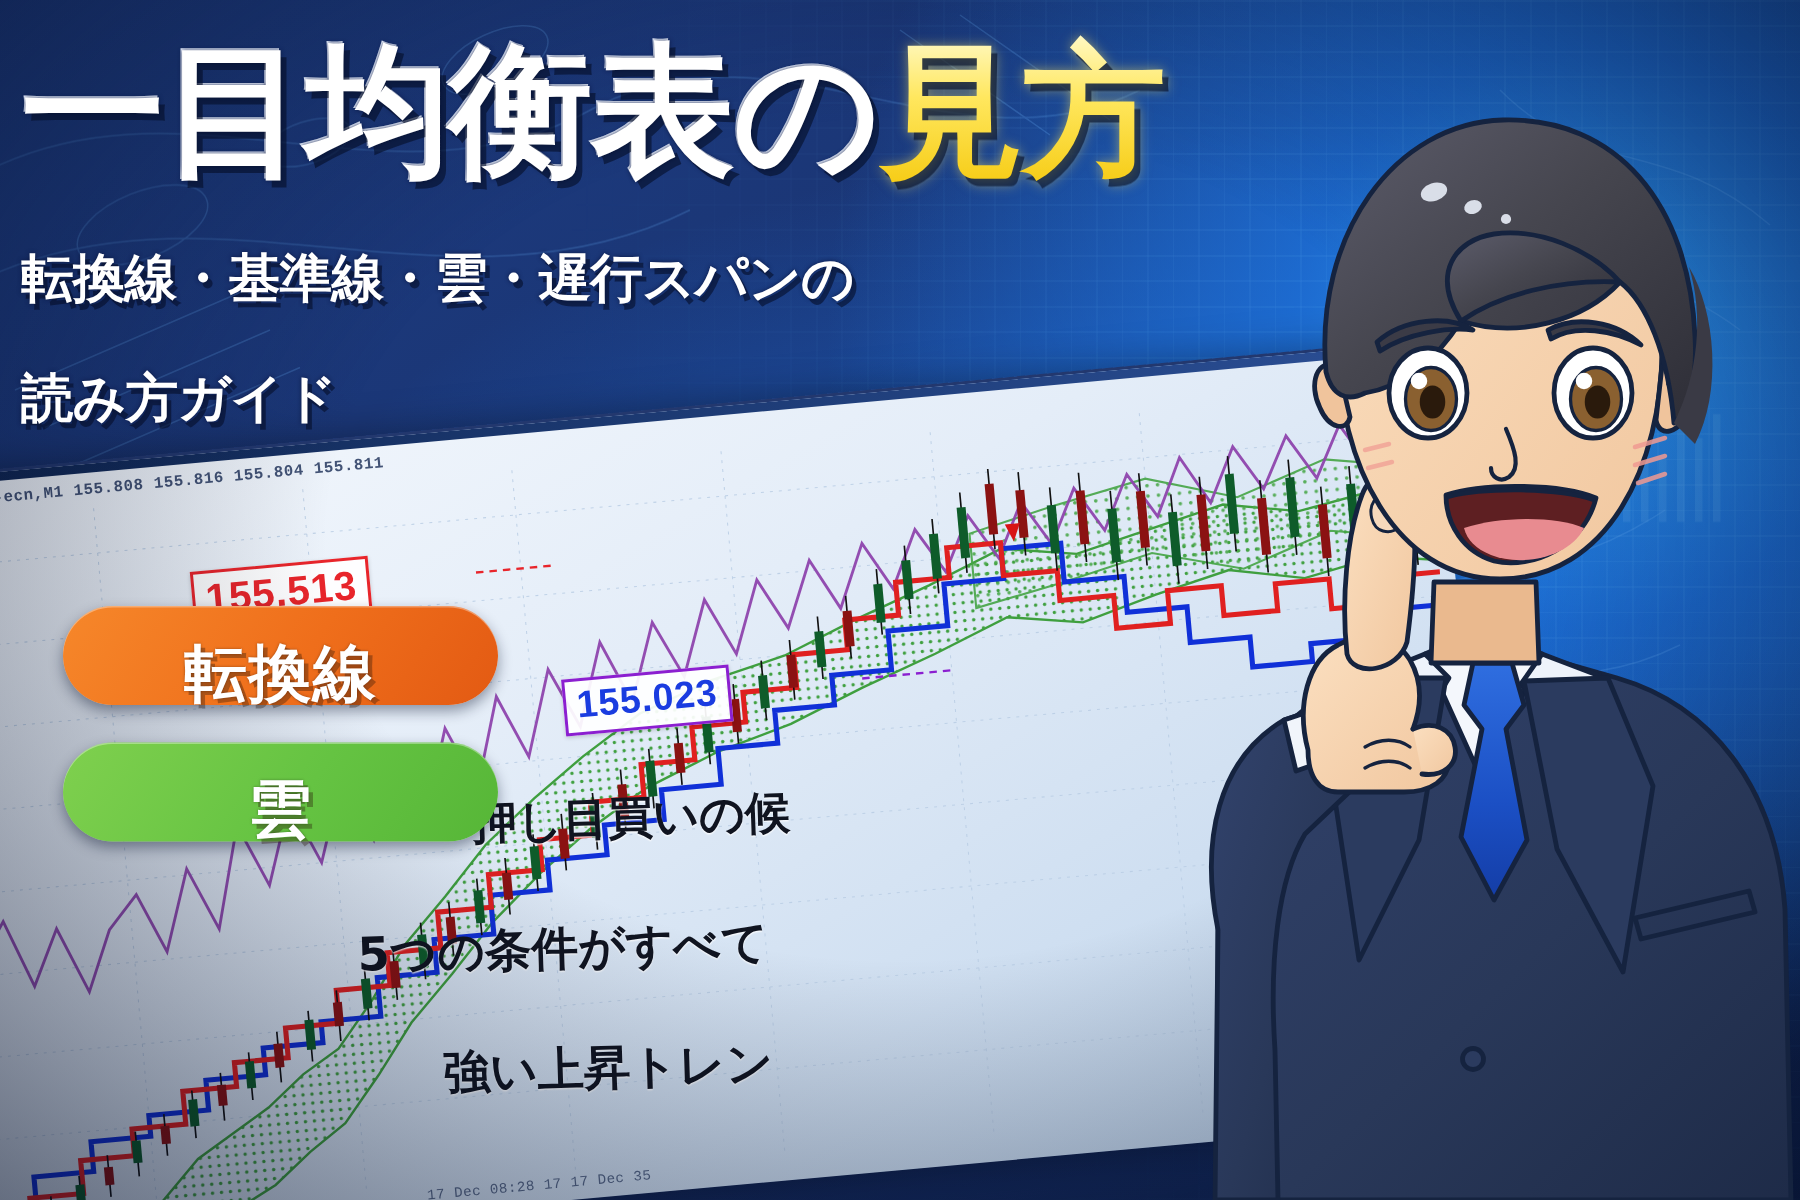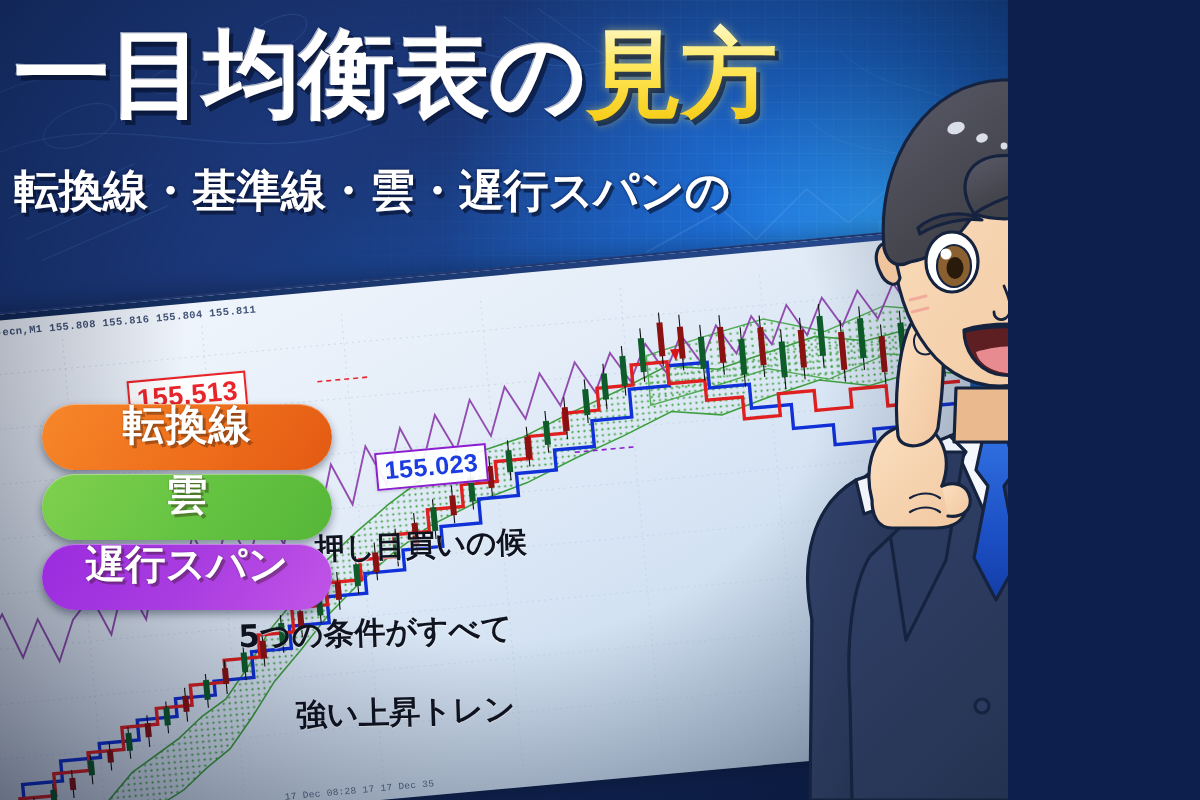--- a/index.html
+++ b/index.html
@@ -1,19 +1,19 @@
 <!DOCTYPE html>
 <html><head>
 <meta charset="utf-8">
 <style>
   * { margin:0; padding:0; box-sizing:border-box; }
   html,body { width:1200px; height:800px; overflow:hidden; background:#0c1f4d; }
   body { font-family:"Liberation Sans","DejaVu Sans",sans-serif; }
 
-  #stage { position:relative; width:1008px; height:800px; overflow:hidden; }
+  #stage { position:relative; width:1200px; height:800px; overflow:hidden; }
 
   
   .bg-base{
     position:absolute; inset:0;
     background:
       radial-gradient(circle at 88% 28%, #2f9ffa 0%, rgba(30,120,230,.75) 16%, rgba(20,70,170,0) 42%),
       radial-gradient(ellipse at 72% 50%, #1d63c8 0%, rgba(22,70,160,0) 55%),
       linear-gradient(150deg,#1f3f86 0%,#1a3574 35%,#152c64 62%,#102450 100%);
   }
   .bg-grid{
@@ -90,32 +90,32 @@
       -1px -1px 0 #e9f1ff;
   }
   .title .y{
     background:linear-gradient(180deg,#fffbd0 0%,#ffe75e 42%,#f5c90d 100%);
     -webkit-background-clip:text; background-clip:text; color:transparent;
     filter:drop-shadow(4px 5px 0 rgba(5,14,40,.62)) drop-shadow(0 0 4px rgba(255,230,90,.5));
   }
   .sub{
     position:absolute; left:14px; width:860px;
     font-family:"DejaVu Sans",sans-serif; font-weight:700;
-    color:#ffffff; font-size:45px; line-height:1.03; letter-spacing:-.5px;
+    color:#ffffff; font-size:35px; line-height:1.03; letter-spacing:-.5px;
     text-shadow:3px 4px 0 rgba(5,14,40,.60), 0 0 3px rgba(10,20,60,.85);
     white-space:nowrap;
   }
   .sub1{ top:168px; }
   .sub2{ top:248px; }
 
   
   .pills{ position:absolute; left:42px; top:404px; width:290px; }
   .pill{
-    position:relative; height:66px; border-radius:33px; margin-bottom:4px;
-    display:flex; align-items:flex-start; justify-content:center;
+    position:relative; height:66px; border-radius:33px; margin-bottom:25px;
+    display:flex; align-items:flex-end; justify-content:center;
     box-shadow:0 4px 9px rgba(6,16,44,.42), inset 0 1px 0 rgba(255,255,255,.35);
   }
   .pill span{
     font-family:"DejaVu Sans",sans-serif; font-weight:700; color:#fff;
     font-size:42px; line-height:1; letter-spacing:1px;
     text-shadow:3px 3px 0 rgba(40,20,10,.35), 0 0 2px rgba(0,0,0,.35);
   }
   .pill.p4 span{ font-size:40px; letter-spacing:0; }
   .pill.p1{ background:linear-gradient(125deg,#f6872a 0%,#ef6e1b 55%,#e35a13 100%); }
   .pill.p2{ background:linear-gradient(125deg,#2f93f3 0%,#1f7bea 55%,#1566d8 100%); }
@@ -375,30 +375,28 @@
       <div class="cnote" style="left:318px; top:412px; font-size:31px; transform:rotate(3.4deg);">強い上昇トレン</div>
     </div>
   </div>
 
   <div class="bg-vignette"></div>
 
   <div class="title">
     <span class="w">一目均衡表の</span><span class="y">見方</span>
   </div>
   <div class="sub sub1">転換線・基準線・雲・遅行スパンの</div>
+  <div class="sub sub2">読み方ガイド</div>
 
   <div class="pills">
     <div class="pill p1">
       <span>転換線</span>
     </div>
     <div class="pill p3">
       <span>雲</span>
-    </div>
-    <div class="pill p4">
-      <span>遅行スパン</span>
     </div>
   </div>
 
   <svg class="char" viewBox="0 0 440 800" preserveAspectRatio="xMidYMin meet">
     <defs>
       <linearGradient id="hairG" x1="0" y1="0" x2="1" y2="1">
         <stop offset="0%" stop-color="#5c5c6b"></stop>
         <stop offset="45%" stop-color="#46464f"></stop>
         <stop offset="100%" stop-color="#2e2e37"></stop>
       </linearGradient>

